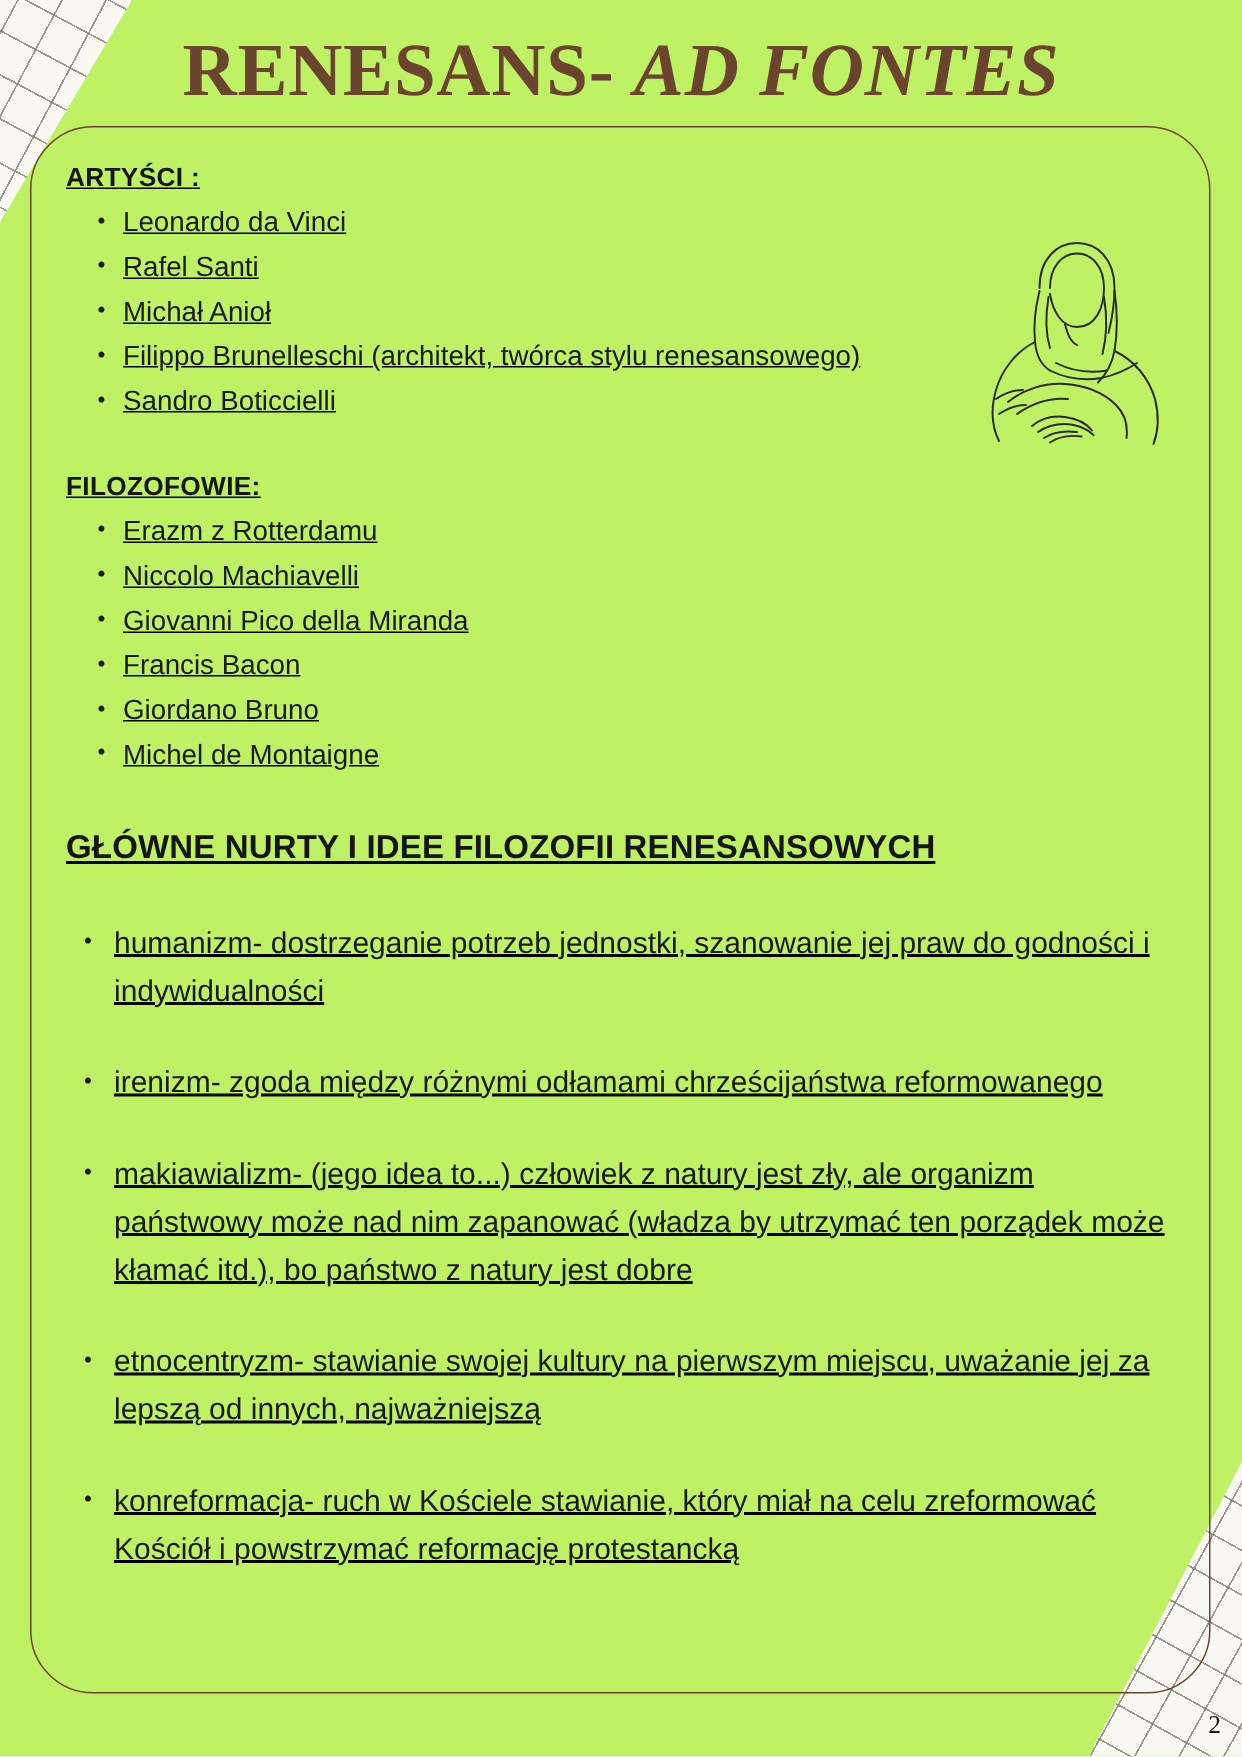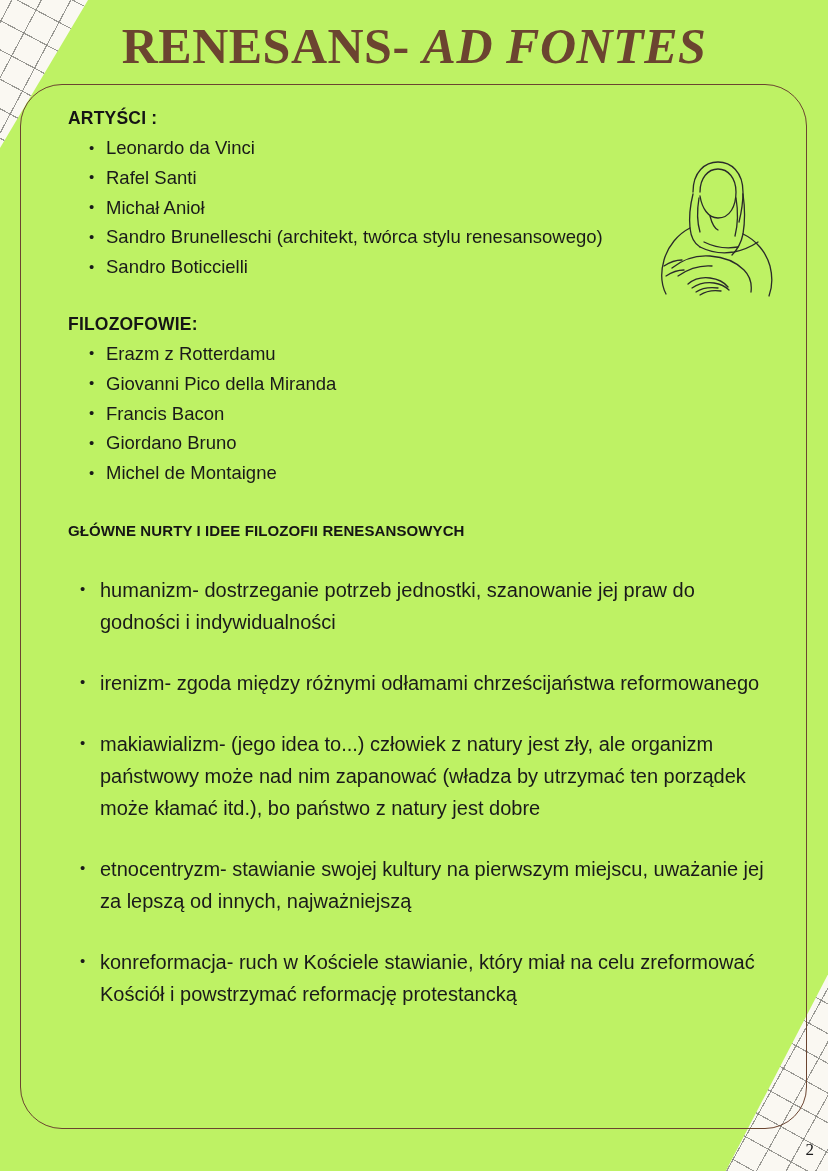--- a/index.html
+++ b/index.html
@@ -80,33 +80,34 @@
   }
 
   
   .content {
     position: absolute;
     left: 20px;
     top: 84px;
     width: 787px;
     height: 1045px;
     box-sizing: border-box;
-    padding: 24px 22px 0 48px;
+    padding: 24px 22px 0 24px;
+    text-decoration: underline;
   }
 
   .sec-head {
     font-size: 17.5px;
     font-weight: bold;
     color: #151515;
     letter-spacing: 0.2px;
     margin: 0 0 3px 0;
   }
   .sec-head.wide {
     letter-spacing: 0.1px;
-    font-size: 15px;
+    font-size: 22px;
   }
 
   ul.tight {
     list-style: none;
     margin: 4px;
     padding: 0;
   }
   ul.tight > li {
     position: relative;
     padding-left: 34px;
@@ -184,29 +185,30 @@
 
   <div class="frame"></div>
 
   <div class="content">
 
     <div class="sec-head">ARTYŚCI :</div>
     <ul class="tight">
       <li>Leonardo da Vinci</li>
       <li>Rafel Santi</li>
       <li>Michał Anioł</li>
-      <li>Sandro Brunelleschi (architekt, twórca stylu renesansowego)</li>
+      <li>Filippo Brunelleschi (architekt, twórca stylu renesansowego)</li>
       <li>Sandro Boticcielli</li>
     </ul>
 
     <div class="gap-a"></div>
 
     <div class="sec-head">FILOZOFOWIE:</div>
     <ul class="tight">
       <li>Erazm z Rotterdamu</li>
+      <li>Niccolo Machiavelli</li>
       <li>Giovanni Pico della Miranda</li>
       <li>Francis Bacon</li>
       <li>Giordano Bruno</li>
       <li>Michel de Montaigne</li>
     </ul>
 
     <div class="gap-b"></div>
 
     <div class="sec-head wide">GŁÓWNE NURTY I IDEE FILOZOFII RENESANSOWYCH</div>
 

